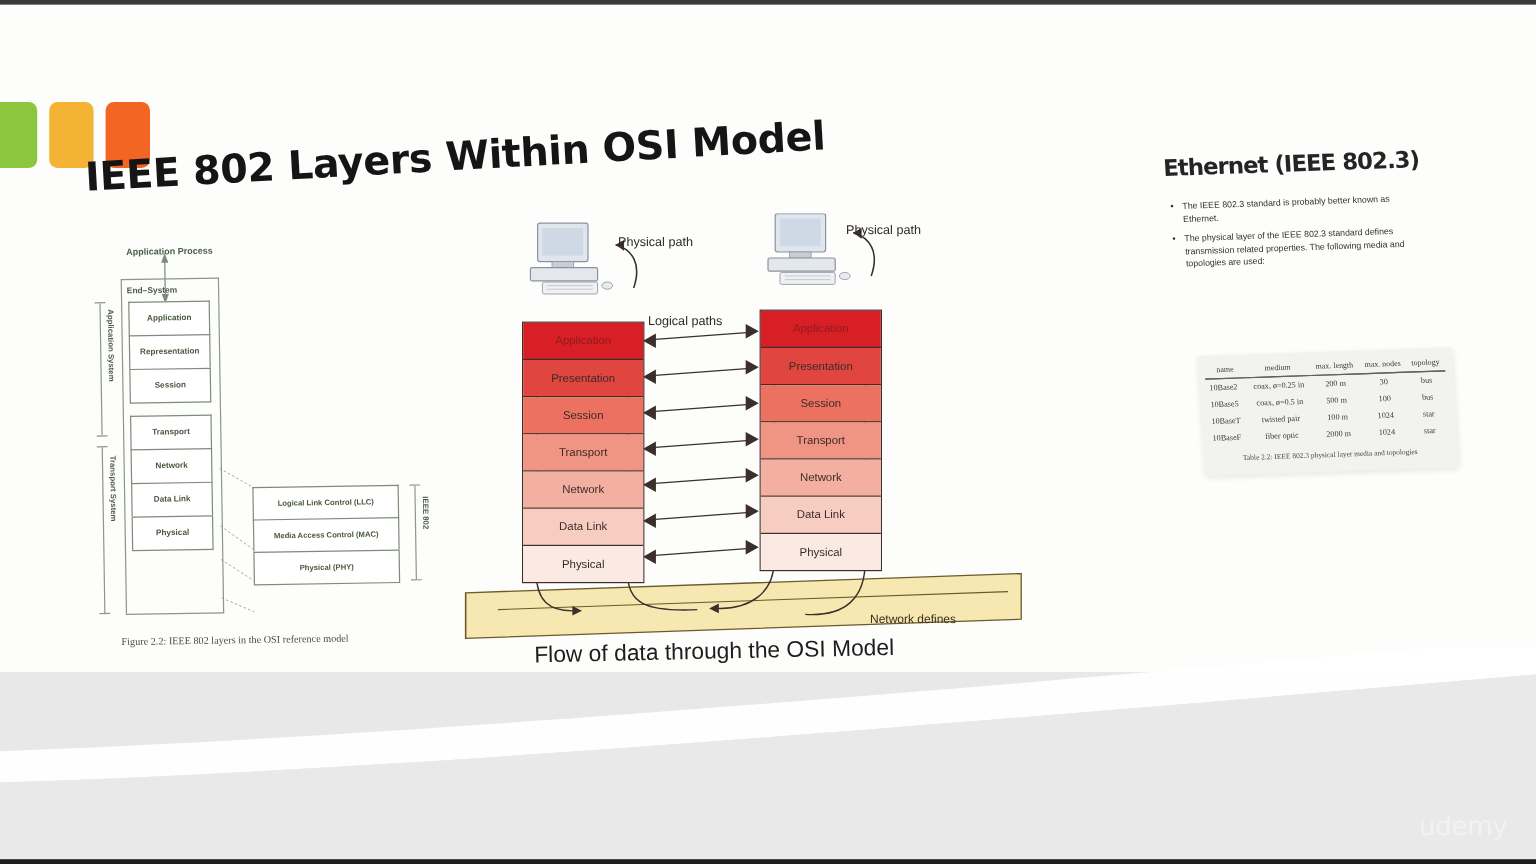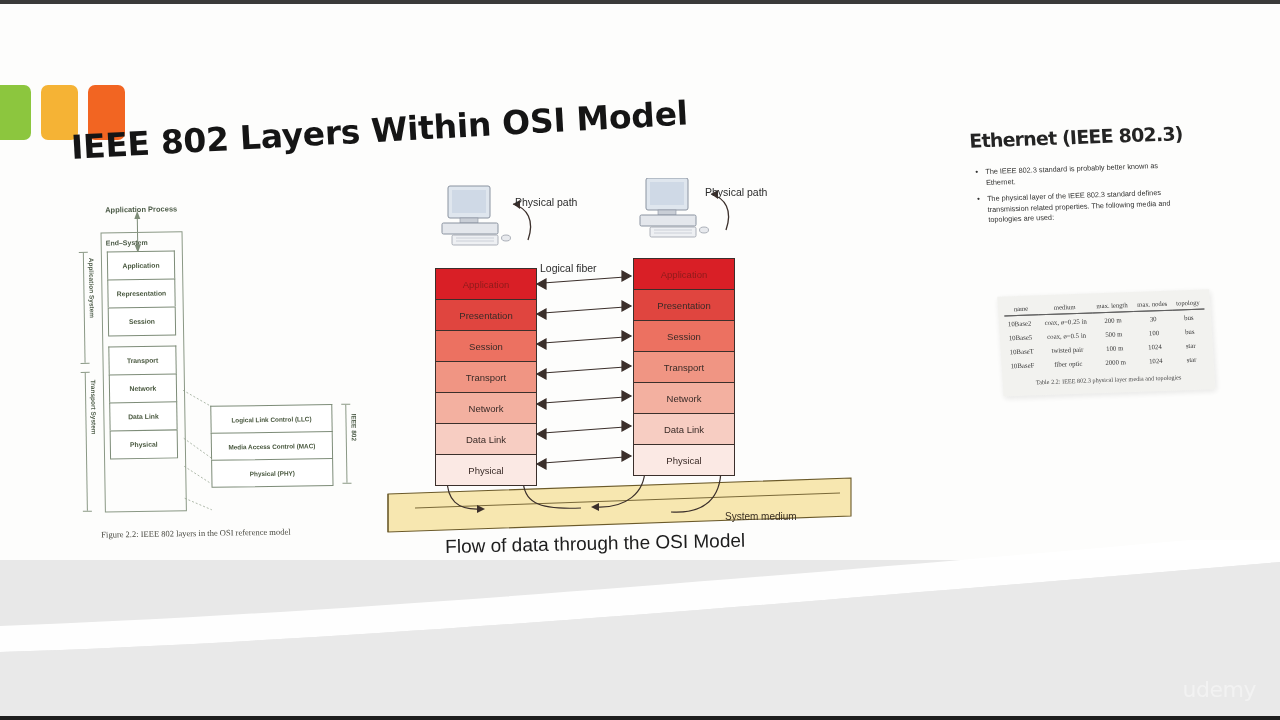--- a/index.html
+++ b/index.html
@@ -468,22 +468,22 @@
       <path d="M62,300 C62,322 72,332 95,331" fill="none" stroke="#3b2f2b" stroke-width="1.2"></path>
       <polygon points="100,331 92,327 92,335" fill="#3b2f2b"></polygon>
       <path d="M138,300 C138,324 152,332 196,330" fill="none" stroke="#3b2f2b" stroke-width="1.2"></path>
       <path d="M260,290 C260,316 240,330 212,329" fill="none" stroke="#3b2f2b" stroke-width="1.2"></path>
       <polygon points="206,329 214,325 214,333" fill="#3b2f2b"></polygon>
       <path d="M336,290 C336,320 320,336 286,334" fill="none" stroke="#3b2f2b" stroke-width="1.2"></path>
     </svg>
 
     <div class="label-phys-path" style="left:130px; top:18px;">Physical path</div>
     <div class="label-phys-path" style="left:320px; top:8px;">Physical path</div>
-    <div class="label-logical">Logical fiber</div>
-    <div class="label-netmedium">System medium</div>
+    <div class="label-logical">Logical paths</div>
+    <div class="label-netmedium">Network defines</div>
 
     <div class="osi-stack left-stack">
       <div class="osi-cell dark-text" style="background:#D91F26">Application</div>
       <div class="osi-cell" style="background:#E0453F">Presentation</div>
       <div class="osi-cell" style="background:#EC7161">Session</div>
       <div class="osi-cell" style="background:#F09583">Transport</div>
       <div class="osi-cell" style="background:#F3B0A0">Network</div>
       <div class="osi-cell" style="background:#F7CDC2">Data Link</div>
       <div class="osi-cell last" style="background:#FBE9E4">Physical</div>
     </div>

